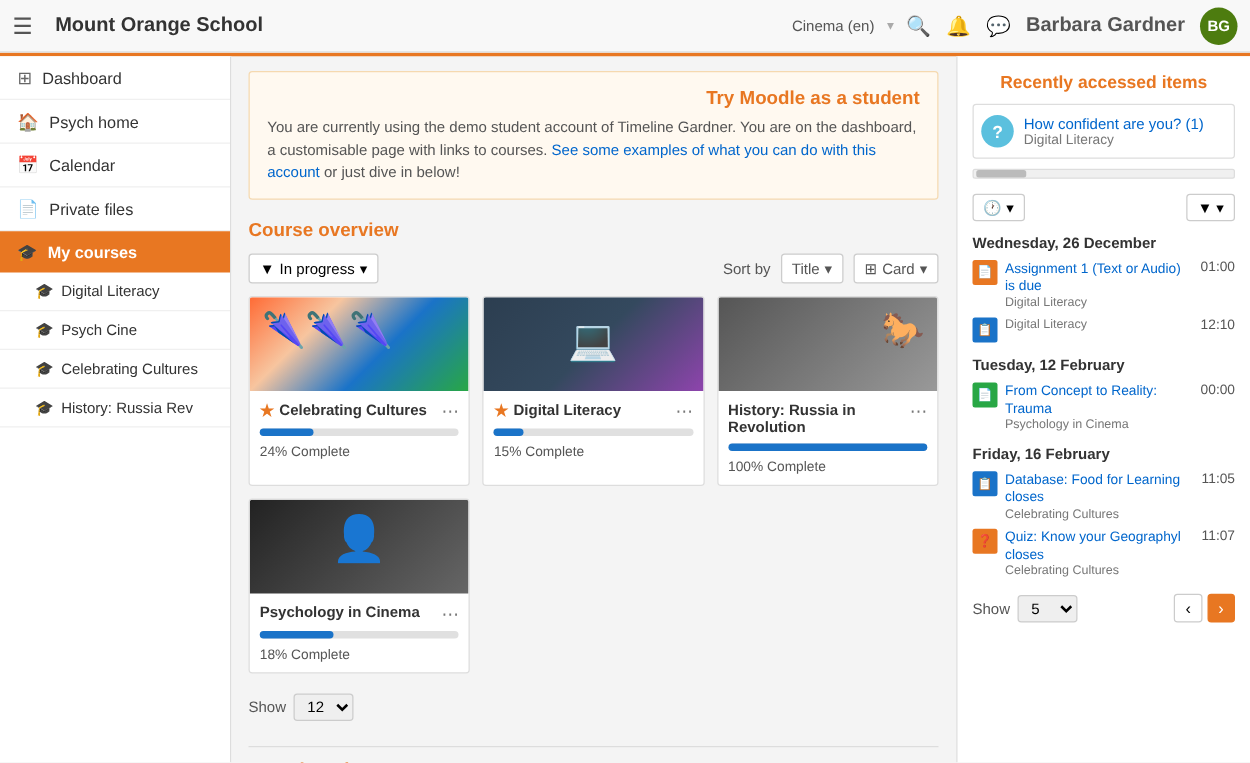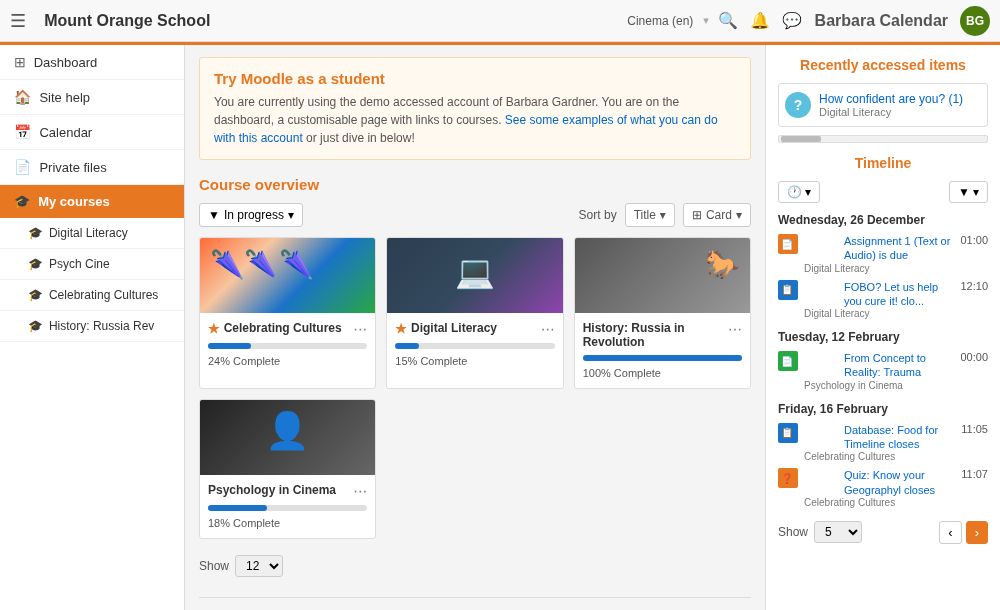--- a/index.html
+++ b/index.html
@@ -74,21 +74,21 @@
     .main { flex: 1; overflow-y: auto; padding: 0; }
 
     
     .try-banner {
       background: #fff9f0;
       border: 1px solid #f5d9b0;
       margin: 12px 14px;
       padding: 12px 14px;
       border-radius: 3px;
     }
-    .try-banner h3 { color: #e87722; font-size: 15px; margin-bottom: 6px; }
+    .try-banner h3 { color: #e87722; font-size: 15px; margin-bottom: 6px; text-align: right; }
     .try-banner p { font-size: 12px; line-height: 1.5; color: #555; }
     .try-banner a { color: #0066cc; text-decoration: none; }
 
     
     .course-overview { margin: 16px 14px 14px; }
     .course-overview-header {
       display: flex; align-items: center; justify-content: space-between;
       margin-bottom: 10px;
     }
     .course-overview-title { color: #e87722; font-size: 15px; font-weight: bold; }
@@ -228,21 +228,21 @@
       background: #e87722;
       border-radius: 2px;
       flex-shrink: 0;
       display: flex; align-items: center; justify-content: center;
       color: white; font-size: 10px;
     }
     .event-icon.blue { background: #1a73c8; }
     .event-icon.green { background: #28a745; }
     .event-icon.orange { background: #e87722; }
     .event-info { flex: 1; }
-    .event-title { font-size: 11px; color: #0066cc; line-height: 1.3; margin-left: 40px; }
+    .event-title { font-size: 11px; color: #0066cc; line-height: 1.3; }
     .event-course { font-size: 10px; color: #777; }
     .event-time { font-size: 11px; color: #555; white-space: nowrap; }
 
     .show-row {
       display: flex; align-items: center; gap: 6px;
       font-size: 12px; color: #555; margin-top: 10px;
     }
     .show-nav { display: flex; gap: 4px; margin-left: auto; }
     .nav-btn {
       border: 1px solid #ccc; background: #fff;
@@ -301,36 +301,36 @@
 <div class="navbar-wrapper">
   <div class="navbar">
     <span class="hamburger">☰</span>
     <span class="navbar-brand">Mount Orange School</span>
     <span class="navbar-lang">Cinema (en)</span>
     <span style="color:#aaa;font-size:11px">▾</span>
     <div class="navbar-icons">
       <span title="Search">🔍</span>
       <span title="Notifications">🔔</span>
       <span title="Chat">💬</span>
-      <span class="navbar-user">Barbara Calendar</span>
+      <span class="navbar-user">Barbara Gardner</span>
       <div class="navbar-avatar">BG</div>
     </div>
   </div>
 </div>
 
 <div class="layout">
 
   <div class="sidebar">
     <div class="sidebar-item">
       <span class="icon">⊞</span>
       <span>Dashboard</span>
     </div>
     <div class="sidebar-item">
       <span class="icon">🏠</span>
-      <span>Site help</span>
+      <span>Psych home</span>
     </div>
     <div class="sidebar-item">
       <span class="icon">📅</span>
       <span>Calendar</span>
     </div>
     <div class="sidebar-item">
       <span class="icon">📄</span>
       <span>Private files</span>
     </div>
     <div class="sidebar-section">
@@ -353,21 +353,21 @@
       <span class="icon">🎓</span>
       <span>History: Russia Rev</span>
     </div>
   </div>
 
   <div class="main">
 
     <div class="try-banner">
       <h3>Try Moodle as a student</h3>
       <p>
-        <span>You are currently using the demo accessed account of Barbara Gardner. You are on the dashboard, a customisable page with links to courses.</span>
+        <span>You are currently using the demo student account of Timeline Gardner. You are on the dashboard, a customisable page with links to courses.</span>
         <a href="#">See some examples of what you can do with this account</a>
         <span> or just dive in below!</span>
       </p>
     </div>
 
     <div class="course-overview">
       <div class="course-overview-header">
         <span class="course-overview-title">Course overview</span>
       </div>
       <div class="filter-row">
@@ -482,21 +482,20 @@
         <div class="recent-title">How confident are you? (1)</div>
         <div class="recent-sub">Digital Literacy</div>
       </div>
     </div>
 
     <div class="scroll-indicator">
       <div class="scroll-thumb"></div>
     </div>
 
     <div class="timeline-section">
-      <div class="section-title">Timeline</div>
       <div class="timeline-controls">
         <button class="timeline-btn">
           <span>🕐</span>
           <span>▾</span>
         </button>
         <button class="timeline-btn">
           <span>▼</span>
           <span>▾</span>
         </button>
       </div>
@@ -506,41 +505,40 @@
         <div class="event-icon orange">📄</div>
         <div class="event-info">
           <div class="event-title">Assignment 1 (Text or Audio) is due</div>
           <div class="event-course">Digital Literacy</div>
         </div>
         <div class="event-time">01:00</div>
       </div>
       <div class="timeline-event">
         <div class="event-icon blue">📋</div>
         <div class="event-info">
-          <div class="event-title">FOBO? Let us help you cure it! clo...</div>
           <div class="event-course">Digital Literacy</div>
         </div>
         <div class="event-time">12:10</div>
       </div>
 
       <div class="timeline-date">Tuesday, 12 February</div>
       <div class="timeline-event">
         <div class="event-icon green">📄</div>
         <div class="event-info">
           <div class="event-title">From Concept to Reality: Trauma</div>
           <div class="event-course">Psychology in Cinema</div>
         </div>
         <div class="event-time">00:00</div>
       </div>
 
       <div class="timeline-date">Friday, 16 February</div>
       <div class="timeline-event">
         <div class="event-icon blue">📋</div>
         <div class="event-info">
-          <div class="event-title">Database: Food for Timeline closes</div>
+          <div class="event-title">Database: Food for Learning closes</div>
           <div class="event-course">Celebrating Cultures</div>
         </div>
         <div class="event-time">11:05</div>
       </div>
       <div class="timeline-event">
         <div class="event-icon orange">❓</div>
         <div class="event-info">
           <div class="event-title">Quiz: Know your Geographyl closes</div>
           <div class="event-course">Celebrating Cultures</div>
         </div>

